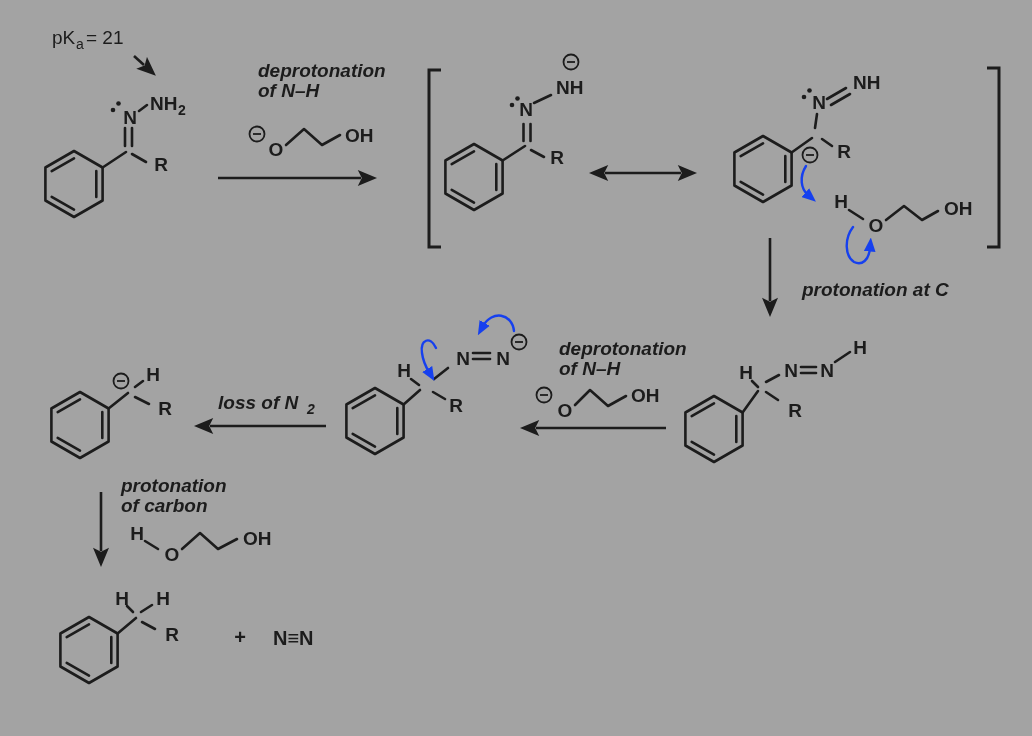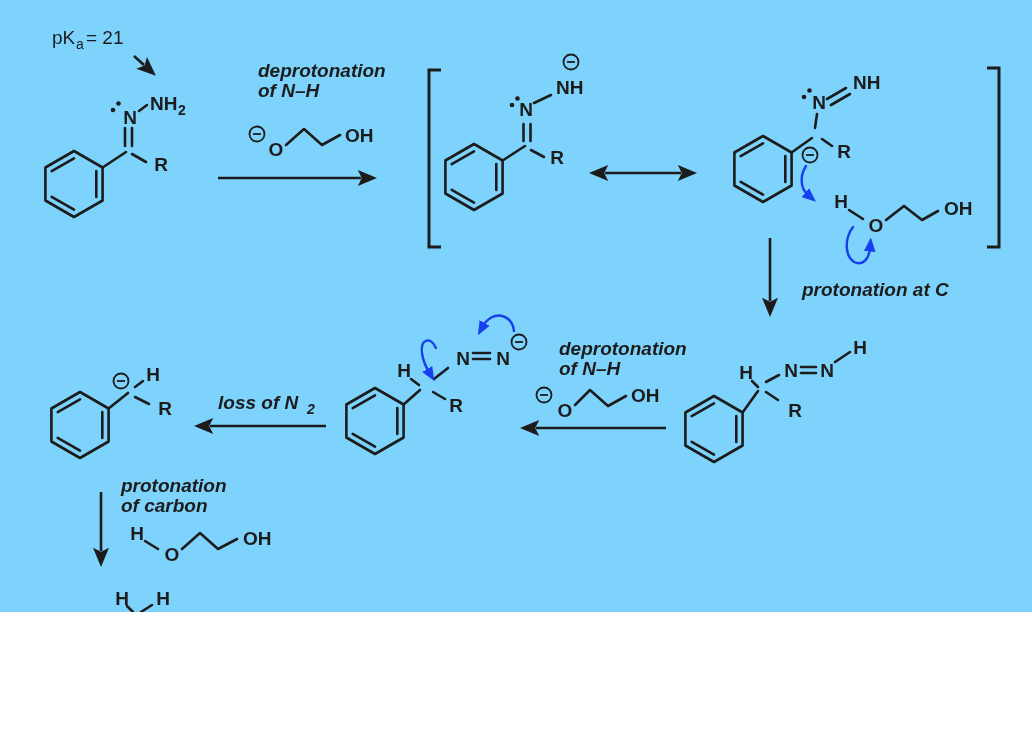--- a/index.html
+++ b/index.html
@@ -1,16 +1,16 @@
 <!DOCTYPE html>
 <html><head>
 <meta charset="utf-8">
 <style>
   html,body { margin:0; padding:0; background:#ffffff; }
-  #stage { position:relative; width:1032px; height:612px; background:#7dd3fc; overflow:hidden; }
+  #stage { position:relative; width:1032px; height:736px; background:#a3a3a3; overflow:hidden; }
   svg text { font-family:"Liberation Sans","DejaVu Sans",sans-serif; fill:#1c1c1c; }
   .atom     { font-size:19px; font-weight:bold; }
   .atom-sub { font-size:14px; font-weight:bold; }
   .big-atom { font-size:20px; font-weight:bold; }
   .step     { font-size:19px; font-weight:bold; font-style:italic; }
   .step-sub { font-size:14px; font-weight:bold; font-style:italic; }
   .pka      { font-size:19px; }
   .pka-sub  { font-size:14px; }
   .bond     { stroke:#1c1c1c; stroke-width:2.6; fill:none; stroke-linecap:round; stroke-linejoin:round; }
   .charge   { stroke:#1c1c1c; stroke-width:1.8; fill:none; }

